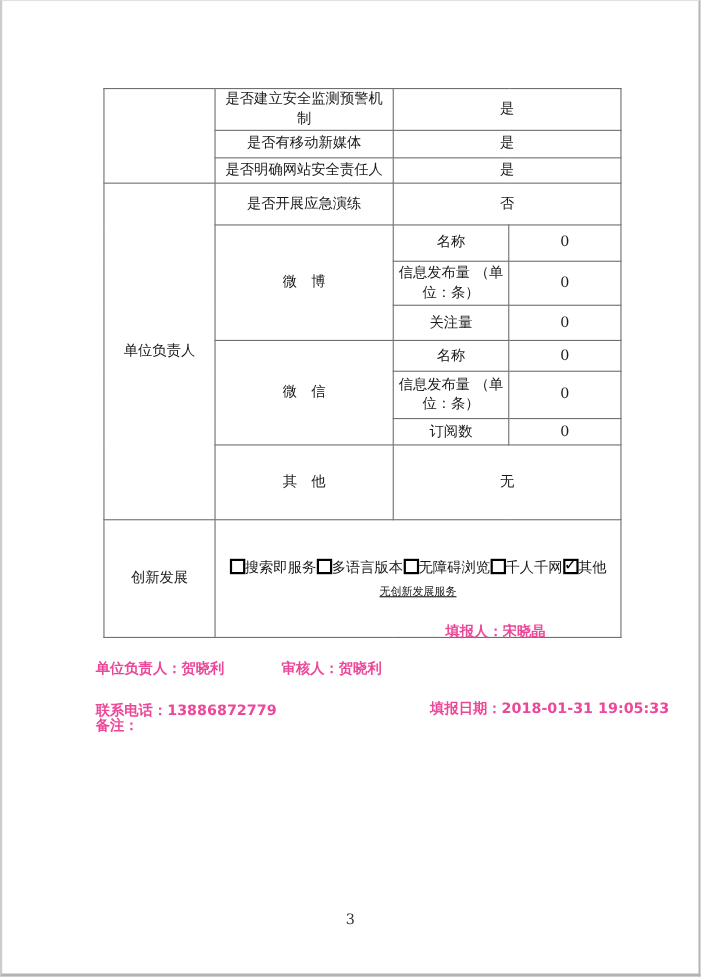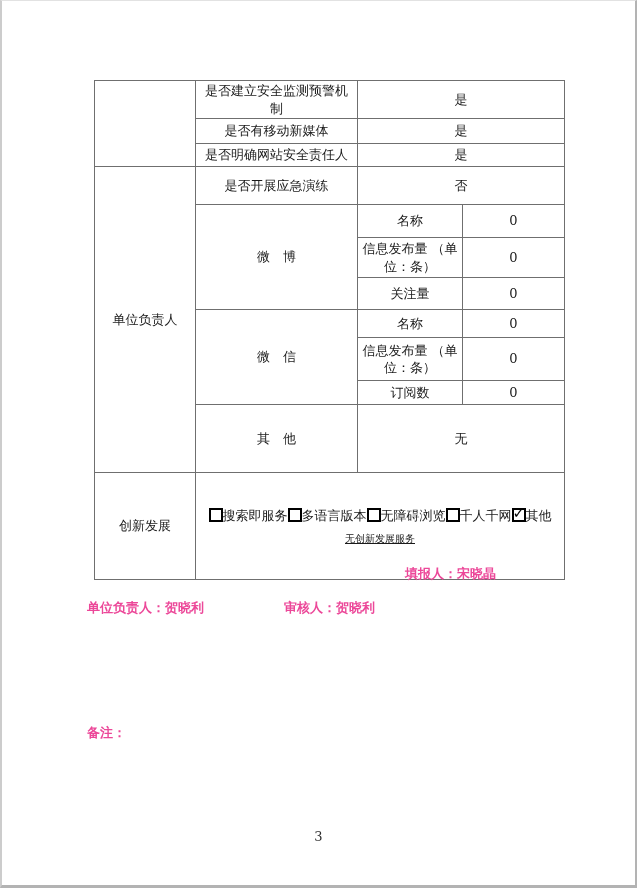--- a/index.html
+++ b/index.html
@@ -149,20 +149,22 @@
       <td colspan="3" class="innov">
         <div class="opts"><span class="opt"><span class="checkbox"></span><span>搜索即服务</span></span><span class="opt"><span class="checkbox"></span><span>多语言版本</span></span><span class="opt"><span class="checkbox"></span><span>无障碍浏览</span></span><span class="opt"><span class="checkbox"></span><span>千人千网</span></span><span class="opt"><span class="checkbox checked-candidate checked"></span><span>其他</span></span>
         </div>
         <div class="other-note">无创新发展服务</div>
       </td>
     </tr>
   </tbody>
     </table>
 
   <div class="footer-item" style="left:85px;top:598px"><span>单位负责人：</span><span>贺晓利</span></div>
-  <div class="footer-item" style="left:282px;top:598px"><span>审核人：</span><span>贺晓利</span></div>
+  <div class="footer-item" style="left:254px;top:598px"><span>审核人：</span><span>贺晓利</span></div>
   <div class="footer-item" style="left:403px;top:564px"><span>填报人：</span><span>宋晓晶</span></div>
 
+  <div class="footer-item" style="left:85px;top:636px"><span>联系电话：</span><span>13886872779</span></div>
+  <div class="footer-item" style="left:389px;top:634px"><span>填报日期：</span><span>2018-01-31 19:05:33</span></div>
 
-  <div class="footer-item" style="left:85px;top:723px"><span>备注：</span></div>
+  <div class="footer-item" style="left:85px;top:650px"><span>备注：</span></div>
 
   <div class="pageno">3</div>
 </div>
 
 </body></html>

